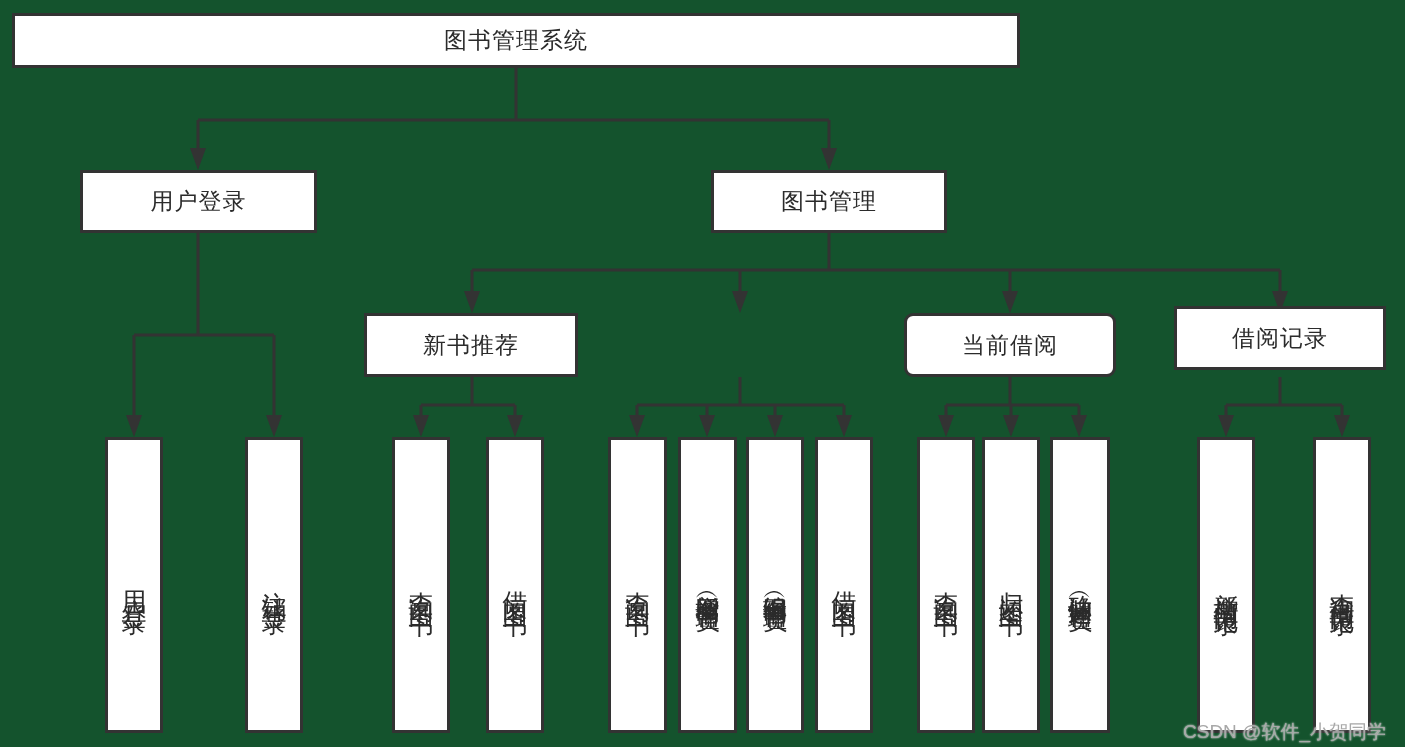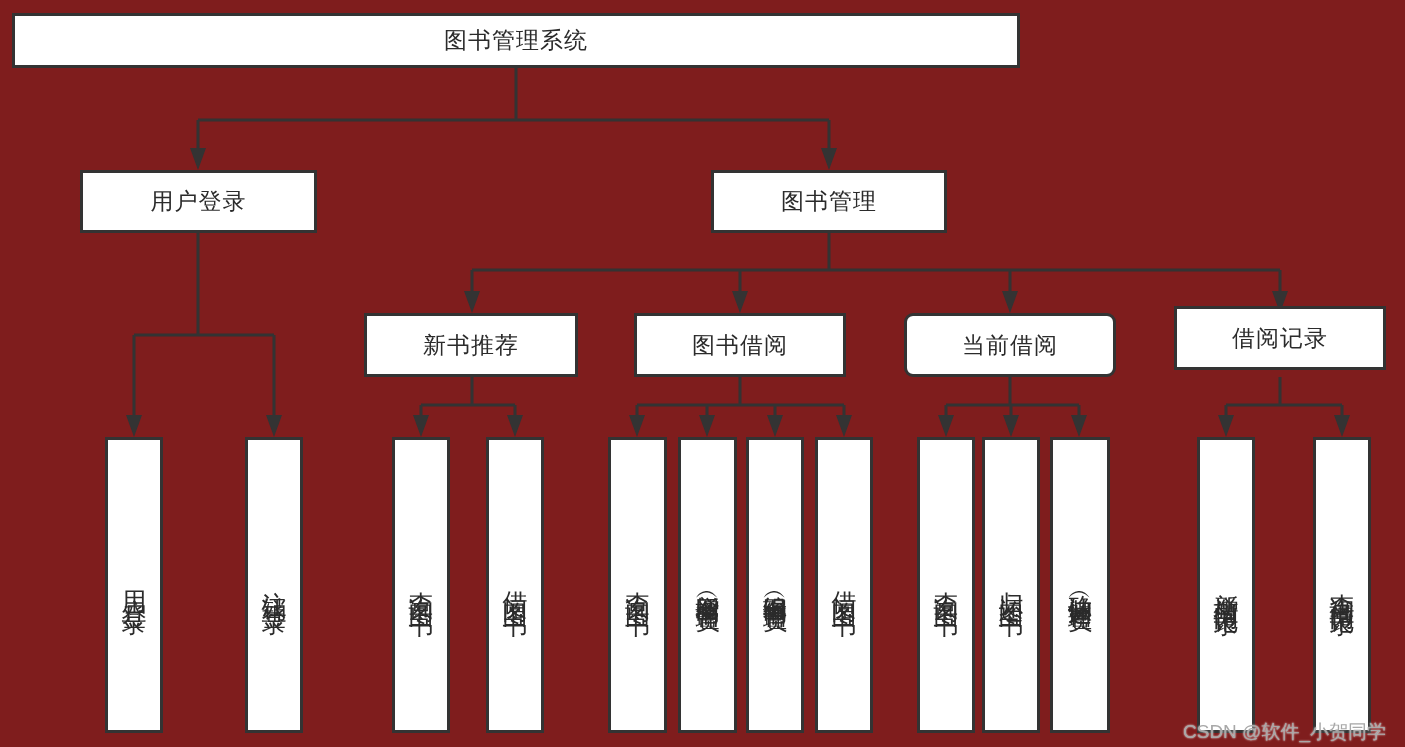--- a/index.html
+++ b/index.html
@@ -1,20 +1,20 @@
 <!DOCTYPE html>
 <html><head>
 <meta charset="utf-8">
 <style>
   html, body { margin: 0; padding: 0; background: #ffffff; }
   #stage {
     position: relative;
     width: 1405px;
     height: 747px;
-    background: #7f1d1d;
+    background: #14532d;
     font-family: "Liberation Sans", "DejaVu Sans", sans-serif;
     overflow: hidden;
   }
   #wires {
     position: absolute;
     left: 0; top: 0;
     width: 1405px; height: 747px;
   }
   .node {
     position: absolute;
@@ -101,23 +101,20 @@
   <div class="node hnode" style="left:80px; top:170px; width:237px; height:63px;">
     <span>用户登录</span>
   </div>
   <div class="node hnode" style="left:364px; top:313px; width:214px; height:64px;">
     <span>新书推荐</span>
   </div>
 
   <div class="node hnode" style="left:711px; top:170px; width:236px; height:63px;">
     <span>图书管理</span>
   </div>
-  <div class="node hnode" style="left:634px; top:313px; width:212px; height:64px;">
-    <span>图书借阅</span>
-  </div>
   <div class="node hnode" style="left:904px; top:313px; width:212px; height:64px;border-radius:9px;">
     <span>当前借阅</span>
   </div>
   <div class="node hnode" style="left:1174px; top:306px; width:212px; height:64px;">
     <span>借阅记录</span>
   </div>
 
   <div class="node vnode ls4" style="left:105px;">
     <span class="vlabel">用户登录</span>
   </div>

